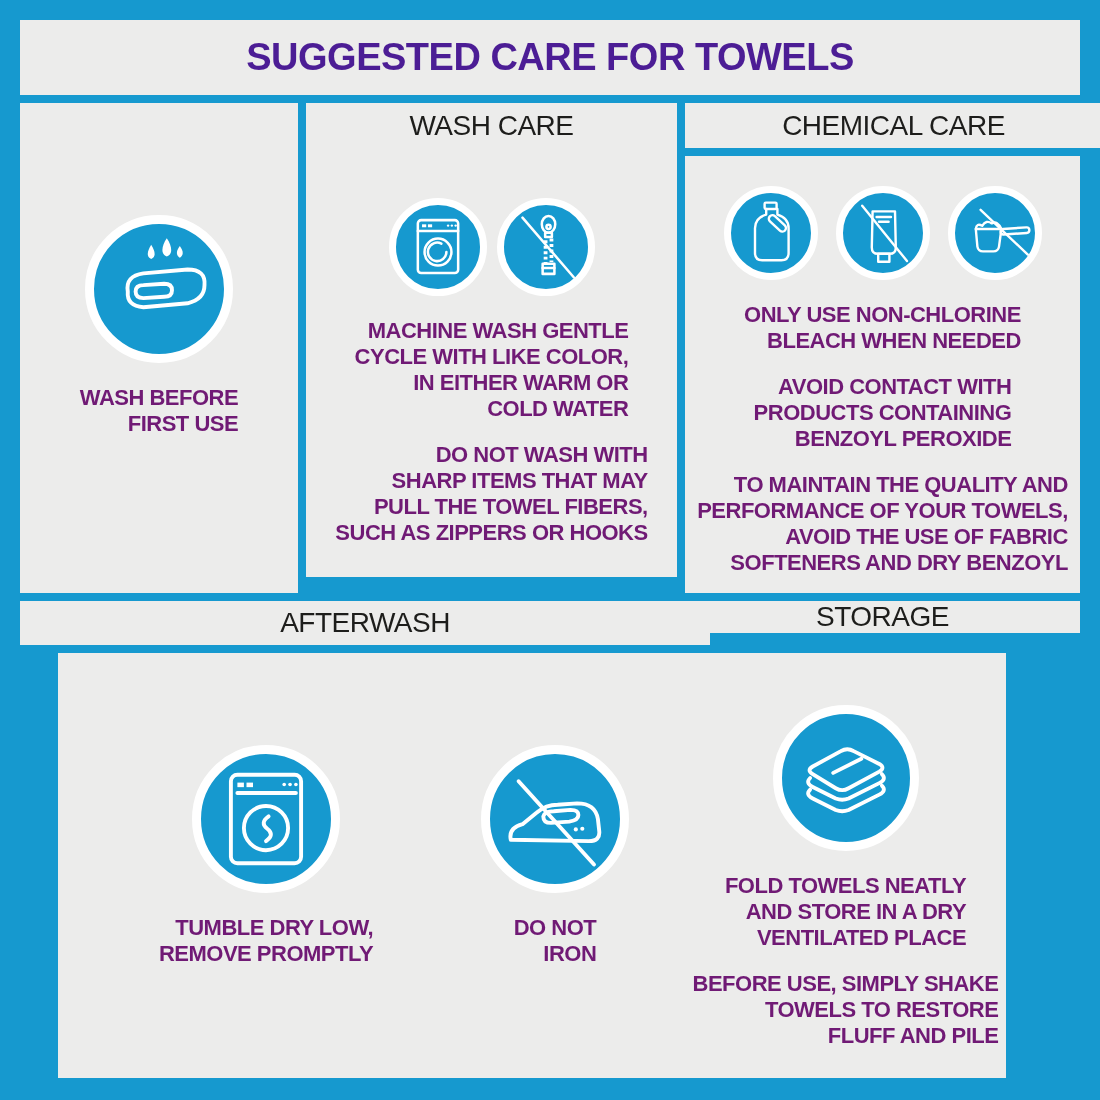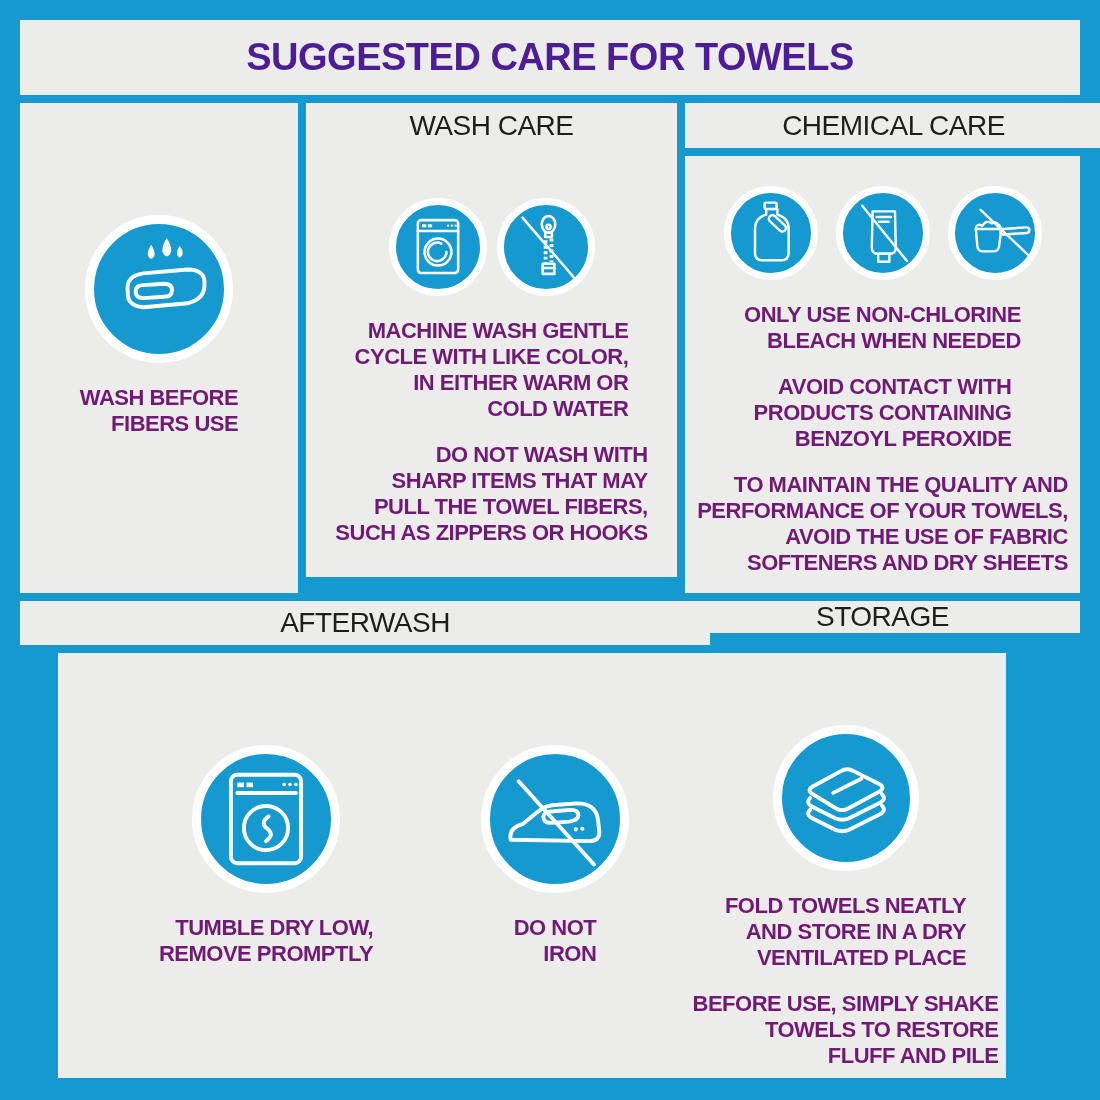--- a/index.html
+++ b/index.html
@@ -23,21 +23,21 @@
   .icon-row{display:flex;flex-direction:row;}
   
   .p-washbefore{left:20px;top:103px;width:278px;height:490px;padding-top:112px;box-sizing:border-box;}
   .h-washcare{left:306px;top:103px;width:371px;height:45px;}
   .b-washcare{left:306px;top:140px;width:371px;height:437px;padding-top:58px;box-sizing:border-box;}
   .h-chemical{left:685px;top:103px;width:417px;height:45px;}
   .b-chemical{left:685px;top:156px;width:395px;height:437px;padding-top:30px;box-sizing:border-box;}
   .h-afterwash{left:20px;top:601px;width:690px;height:44px;}
   .b-afterwash{left:20px;top:653px;width:657px;height:425px;padding-top:92px;box-sizing:border-box;margin-left:38px;}
   .h-storage{left:685px;top:601px;width:395px;height:32px;}
-  .b-storage{left:685px;top:653px;width:321px;height:425px;padding-top:72px;box-sizing:border-box;}
+  .b-storage{left:685px;top:653px;width:321px;height:425px;padding-top:52px;box-sizing:border-box;}
   .cap-mt{margin-top:22px;}
   .p-mt{margin-top:22px;}
   .p-gap{margin-top:20px;}
   .aw-row{display:flex;flex-direction:row;gap:49px;padding-left:48px;justify-content:center;}
   .aw-group{width:240px;display:flex;flex-direction:column;align-items:center;}
   .wc-row{gap:10px;}
   .ch-row{gap:18px;}
 </style>
 </head>
 <body>
@@ -52,21 +52,21 @@
     <div class="circle c-big">
       <svg viewBox="0 0 100 100" fill="none" stroke="#ffffff" stroke-width="3" stroke-linecap="round" stroke-linejoin="round">
         <path d="M44 16 C47 21 48 25 44 27 C40 25 41 21 44 16 Z" fill="#ffffff" stroke="none"></path>
         <path d="M56 11 C60 17 61 23 56 25 C51 23 52 17 56 11 Z" fill="#ffffff" stroke="none"></path>
         <path d="M66 17 C69 21 69 24 66 26 C63 24 63 21 66 17 Z" fill="#ffffff" stroke="none"></path>
         <path d="M26 52 Q24 40 38 38 L72 35 Q86 35 85 47 Q85 58 72 61 L38 64 Q25 63 26 52 Z"></path>
         <path d="M32 52 Q32 47 38 47 L54 46 Q60 46 60 51 Q60 56 54 56 L38 57 Q32 57 32 52 Z"></path>
       </svg>
     </div>
     <div class="txt cap-mt">WASH BEFORE
-FIBERS USE</div>
+FIRST USE</div>
   </div>
 
   <div class="panel h-washcare hdr-band">
     <div class="hdr">WASH CARE</div>
   </div>
   <div class="panel b-washcare col">
     <div class="icon-row wc-row">
       <div class="circle c-mid">
         <svg viewBox="0 0 100 100" fill="none" stroke="#ffffff" stroke-width="3" stroke-linecap="round" stroke-linejoin="round">
           <rect x="26" y="18" width="48" height="63" rx="4"></rect>
@@ -138,21 +138,21 @@
       </div>
     </div>
     <div class="txt p-mt">ONLY USE NON-CHLORINE
 BLEACH WHEN NEEDED</div>
     <div class="txt p-gap">AVOID CONTACT WITH
 PRODUCTS CONTAINING
 BENZOYL PEROXIDE</div>
     <div class="txt p-gap">TO MAINTAIN THE QUALITY AND
 PERFORMANCE OF YOUR TOWELS,
 AVOID THE USE OF FABRIC
-SOFTENERS AND DRY SHEETS</div>
+SOFTENERS AND DRY BENZOYL</div>
   </div>
 
   <div class="panel h-afterwash hdr-band">
     <div class="hdr">AFTERWASH</div>
   </div>
   <div class="panel b-afterwash">
     <div class="aw-row">
       <div class="aw-group">
         <div class="circle c-big">
           <svg viewBox="0 0 100 100" fill="none" stroke="#ffffff" stroke-width="3" stroke-linecap="round" stroke-linejoin="round">

